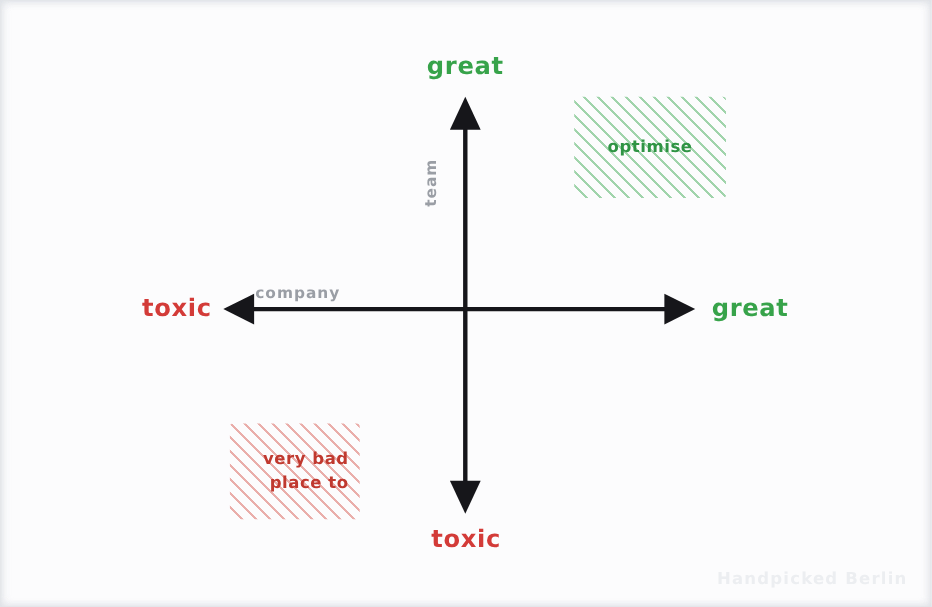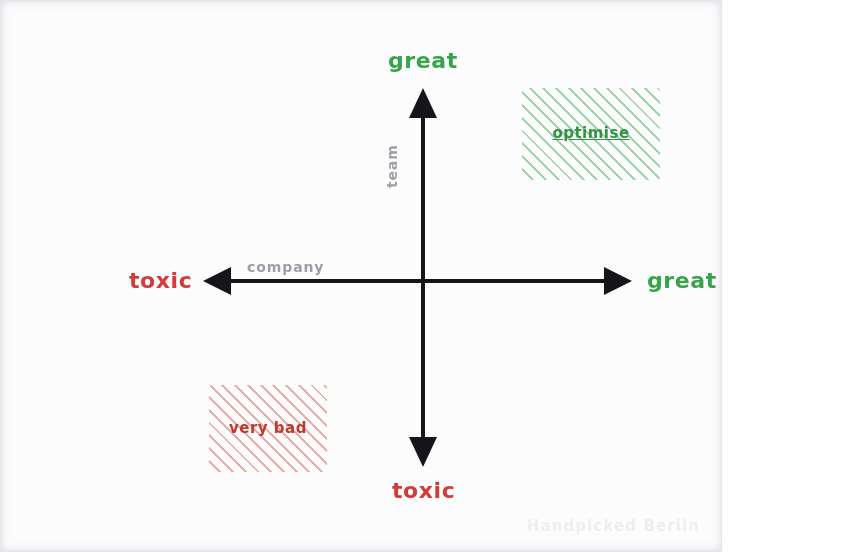--- a/index.html
+++ b/index.html
@@ -11,21 +11,21 @@
   body {
     width: 847px;
     height: 552px;
     overflow: hidden;
     font-family: "DejaVu Sans", sans-serif;
   }
 
   
   #canvas {
     position: relative;
-    width: 722px;
+    width: 847px;
     height: 552px;
     background: #fcfcfd;
     box-sizing: border-box;
     overflow: hidden;
   }
   
   #canvas::before {
     content: "";
     position: absolute;
     inset: 0;
@@ -96,31 +96,31 @@
 
   .callout-good {
     color: #2f9444;
     background-color: rgba(255,255,255,0);
     background-image: repeating-linear-gradient(
         45deg,
         rgba(76,175,96,0.00) 0px,
         rgba(76,175,96,0.00) 7px,
         rgba(76,175,96,0.52) 7px,
         rgba(76,175,96,0.52) 9px);
-    text-decoration: underline;
   }
   .callout-bad {
     color: #c0392f;
     background-color: rgba(255,255,255,0);
     background-image: repeating-linear-gradient(
         45deg,
         rgba(214,89,80,0.00) 0px,
         rgba(214,89,80,0.00) 7px,
         rgba(214,89,80,0.48) 7px,
         rgba(214,89,80,0.48) 9px);
+    align-items: flex-end;
   }
 
   
   #watermark {
     position: absolute;
     right: 22px;
     bottom: 17px;
     font-size: 15px;
     font-weight: 600;
     letter-spacing: 1.1px;
@@ -147,27 +147,28 @@
   </svg>
 
   <div class="hand pole-label pole-good" style="left:388px; top:48px;">great</div>
 
   <div class="hand pole-label pole-bad" style="left:392px; top:478px;">toxic</div>
 
   <div class="hand pole-label pole-bad" style="left:129px; top:268px;">toxic</div>
 
   <div class="hand pole-label pole-good" style="left:647px; top:268px;">great</div>
 
-  <div class="hand axis-name" style="left:247px; top:259px;">company</div>
+  <div class="hand axis-name" style="left:232px; top:259px;">company</div>
 
   <div class="hand axis-name vertical" style="left:400px; top:172px;">team</div>
 
   <div class="callout callout-good" style="left:522px; top:88px; width:138px; height:92px; text-align:center;">
     <span class="line">optimise</span>
   </div>
 
   <div class="callout callout-bad" style="left:209px; top:385px; width:118px; height:87px; text-align:center;">
     <span class="line">very bad</span>
+    <span class="line">place to</span>
   </div>
 
   <div id="watermark">Handpicked Berlin</div>
 
 </div>
 
 </body></html>

